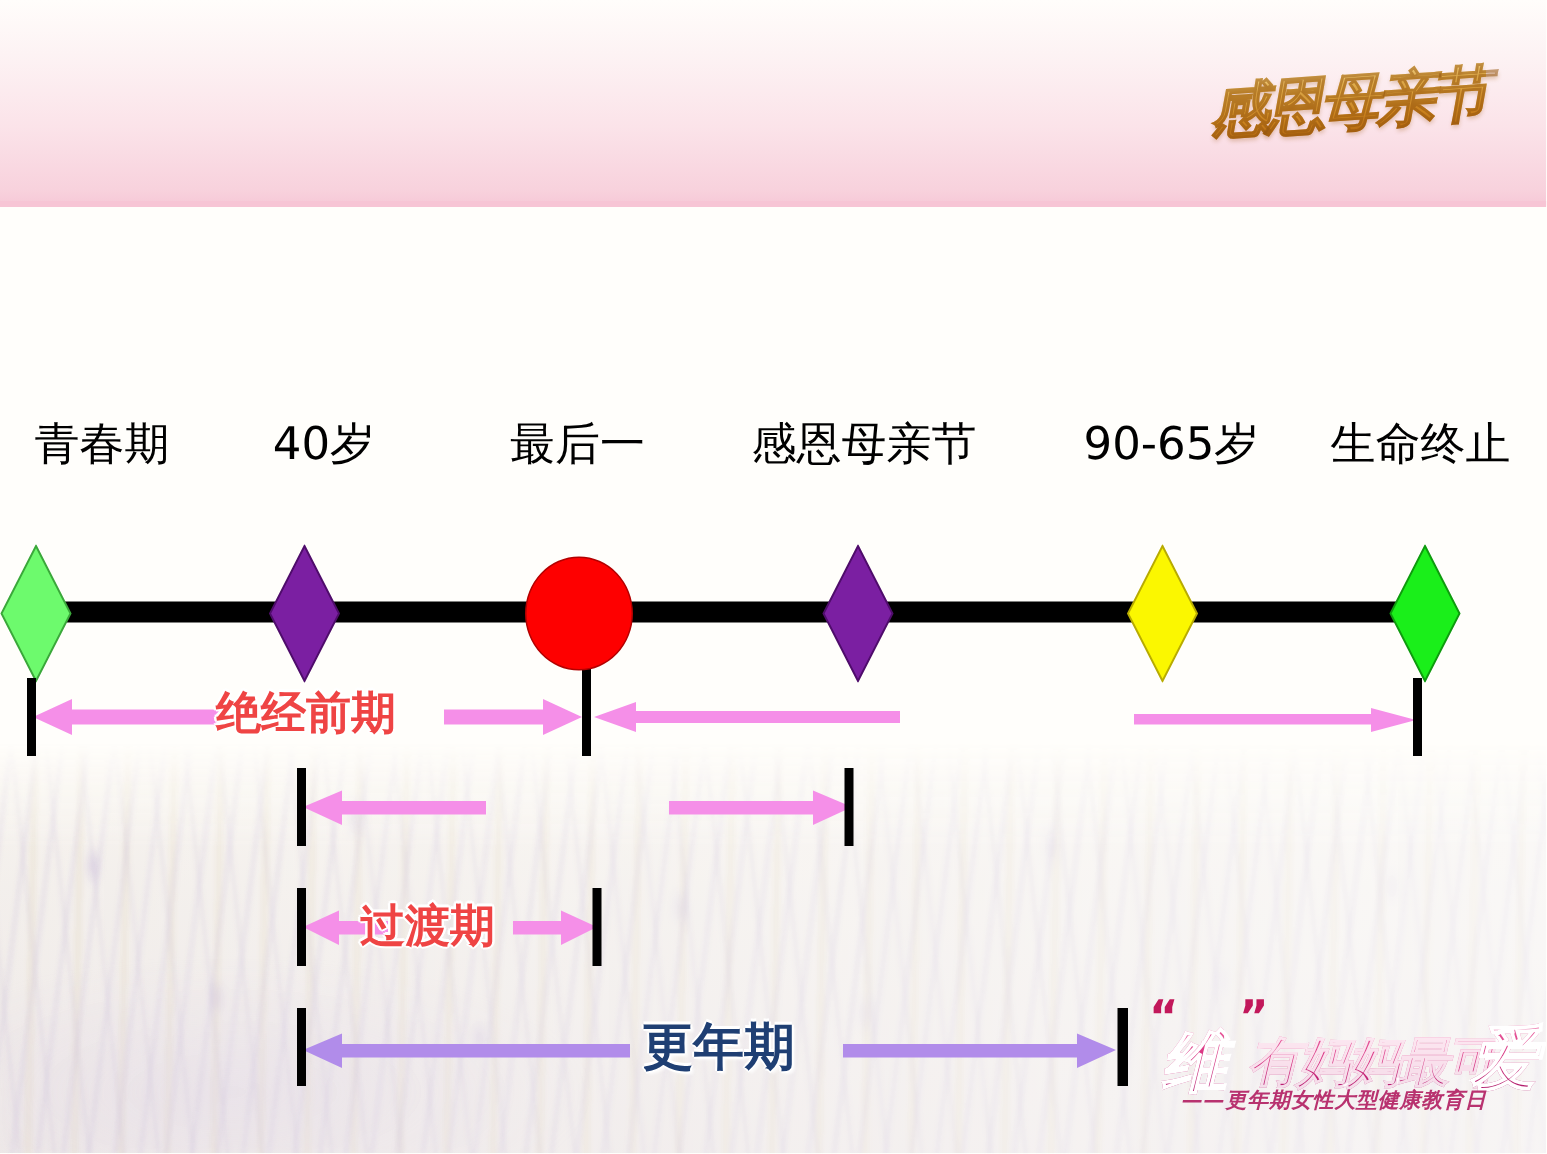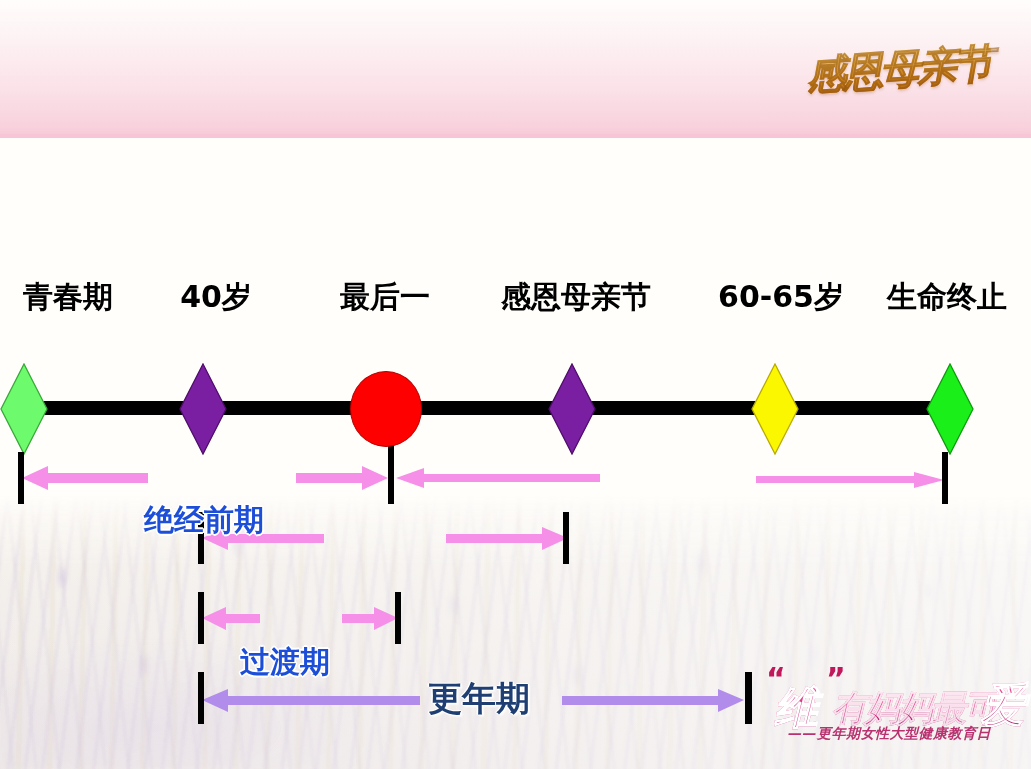--- a/index.html
+++ b/index.html
@@ -99,21 +99,21 @@
     letter-spacing:2px;
     color:#1f4e79;
     text-shadow:2px 2px 0 rgba(255,255,255,.55);
     white-space:nowrap;
   }
 
   
   .stage-label{
     position:absolute;z-index:6;
     color:#000000;
-    font-size:30px;font-weight:bold;
+    font-size:30px;font-weight:normal;
     white-space:nowrap;
     letter-spacing:0px;
     text-align:center;
     line-height:42px;
   }
 
   
   .axis{
     position:absolute;left:22px;top:401px;width:930px;height:14px;
     background:#000000;
@@ -141,25 +141,24 @@
   
   .arrowrow{position:absolute;z-index:6;}
   .arrowrow svg{display:block;}
   .band-label{
     position:absolute;z-index:8;
     font-size:30px;font-weight:bold;
     white-space:nowrap;
     line-height:1;
   }
   .band-label.orange{
-    color:#1d4ed8;
+    color:#ef4444;
     text-shadow:
       1.6px 0 0 #ffffff,-1.6px 0 0 #ffffff,0 1.6px 0 #ffffff,0 -1.6px 0 #ffffff,
       1.2px 1.2px 0 #ffffff,-1.2px 1.2px 0 #ffffff,1.2px -1.2px 0 #ffffff,-1.2px -1.2px 0 #ffffff;
-    margin-top: 44px;
   }
   .band-label.navy{
     color:#1f3f73;
     font-size:34px;
     text-shadow:
       1.4px 0 0 #ffffff,-1.4px 0 0 #ffffff,0 1.4px 0 #ffffff,0 -1.4px 0 #ffffff,
       2px 2px 2px rgba(255,255,255,.8);
   }
 
   
@@ -232,21 +231,21 @@
 
   <div class="mdlogo">
     <div class="gold">感恩母亲节</div>
   </div>
 
 
   <div class="stage-label" style="left:0px;top:276px;width:136px;">青春期</div>
   <div class="stage-label" style="left:156px;top:276px;width:120px;">40岁</div>
   <div class="stage-label" style="left:325px;top:276px;width:120px;">最后一</div>
   <div class="stage-label" style="left:496px;top:276px;width:160px;">感恩母亲节</div>
-  <div class="stage-label" style="left:716px;top:276px;width:130px;">60-65岁</div>
+  <div class="stage-label" style="left:716px;top:276px;width:130px;">90-65岁</div>
   <div class="stage-label" style="left:862px;top:276px;width:170px;">生命终止</div>
 
   <div class="axis"></div>
 
   <div class="dia" style="left:0px;top:363px;">
     <svg width="48" height="92" viewBox="0 0 48 92">
         <polygon points="24,1 47,46 24,91 1,46" fill="#6dfa6d" stroke="#3aa83a" stroke-width="1.3"></polygon>
       </svg>
   </div>
   <div class="dia" style="left:179px;top:363px;">

